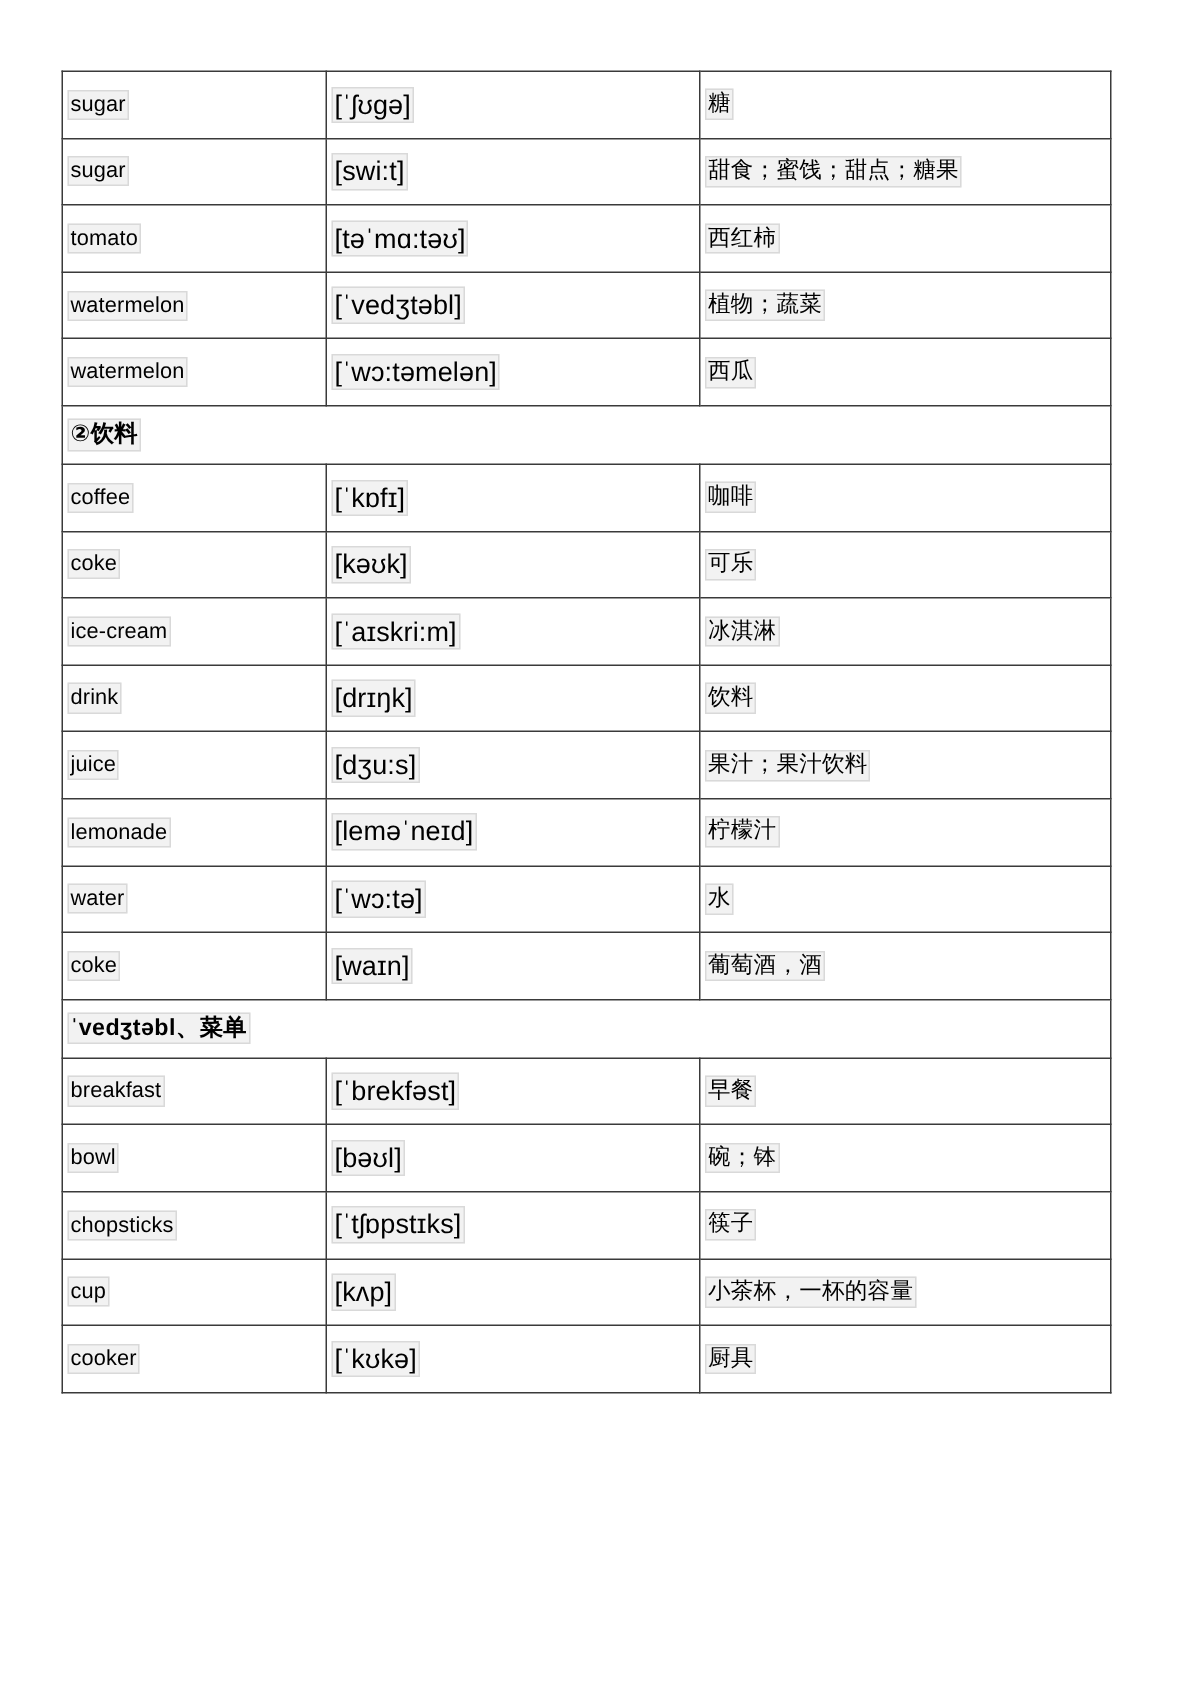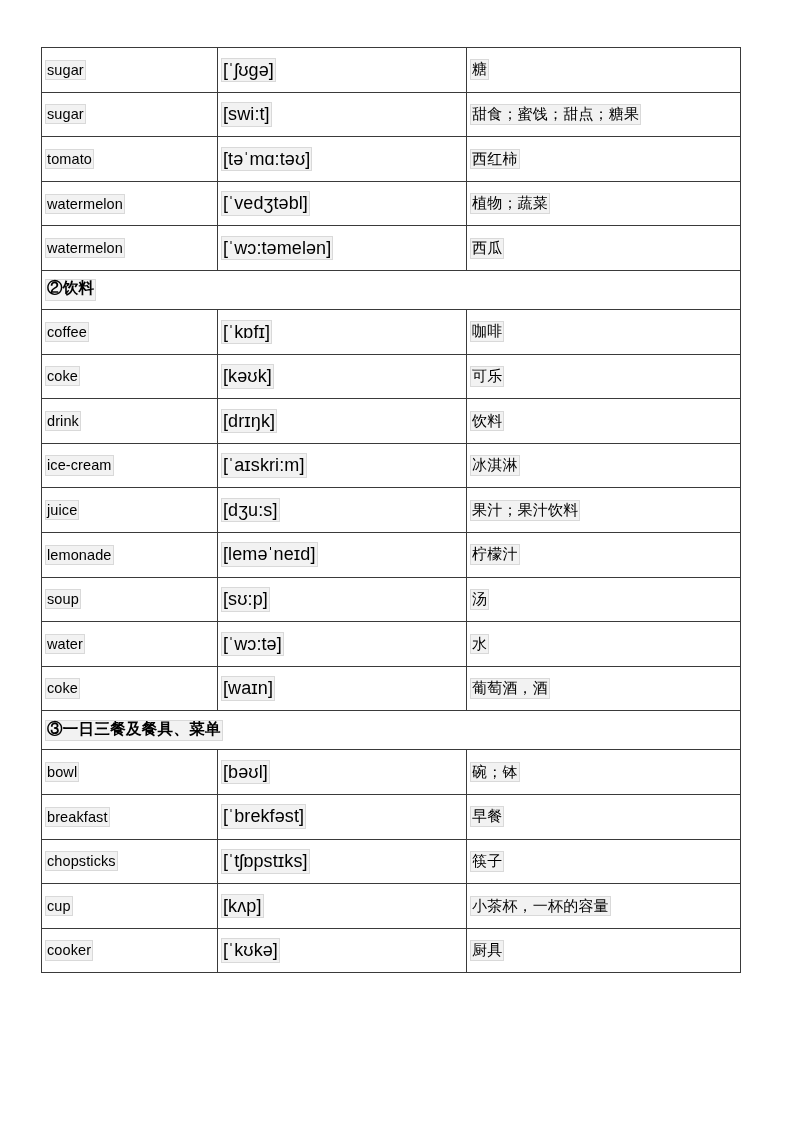--- a/index.html
+++ b/index.html
@@ -67,21 +67,20 @@
     letter-spacing: 0.1px;
   }
 
   .def .hl {
     font-size: 15px;
     letter-spacing: 0.2px;
   }
 
   tr.section-row td {
     height: 38px;
-    font-family: Liberation Mono, monospace;
   }
 
   .section-title .hl {
     font-weight: bold;
     font-size: 15.5px;
     letter-spacing: 0.3px;
   }
 
   
   .hl:empty {
@@ -134,70 +133,65 @@
         <td class="word"><span class="hl">coffee</span></td>
         <td class="ipa"><span class="hl">[ˈkɒfɪ]</span></td>
         <td class="def"><span class="hl">咖啡</span></td>
       </tr>
       <tr>
         <td class="word"><span class="hl">coke</span></td>
         <td class="ipa"><span class="hl">[kəʊk]</span></td>
         <td class="def"><span class="hl">可乐</span></td>
       </tr>
       <tr>
+        <td class="word"><span class="hl">ice-cream</span></td>
+        <td class="ipa"><span class="hl">[ˈaɪskri:m]</span></td>
+        <td class="def"><span class="hl">冰淇淋</span></td>
+      </tr>
+      <tr>
         <td class="word"><span class="hl">drink</span></td>
         <td class="ipa"><span class="hl">[drɪŋk]</span></td>
         <td class="def"><span class="hl">饮料</span></td>
       </tr>
       <tr>
-        <td class="word"><span class="hl">ice-cream</span></td>
-        <td class="ipa"><span class="hl">[ˈaɪskri:m]</span></td>
-        <td class="def"><span class="hl">冰淇淋</span></td>
-      </tr>
-      <tr>
         <td class="word"><span class="hl">juice</span></td>
         <td class="ipa"><span class="hl">[dʒu:s]</span></td>
         <td class="def"><span class="hl">果汁；果汁饮料</span></td>
       </tr>
       <tr>
         <td class="word"><span class="hl">lemonade</span></td>
         <td class="ipa"><span class="hl">[leməˈneɪd]</span></td>
         <td class="def"><span class="hl">柠檬汁</span></td>
       </tr>
       <tr>
-        <td class="word"><span class="hl">soup</span></td>
-        <td class="ipa"><span class="hl">[sʊ:p]</span></td>
-        <td class="def"><span class="hl">汤</span></td>
-      </tr>
-      <tr>
         <td class="word"><span class="hl">water</span></td>
         <td class="ipa"><span class="hl">[ˈwɔ:tə]</span></td>
         <td class="def"><span class="hl">水</span></td>
       </tr>
       <tr>
         <td class="word"><span class="hl">coke</span></td>
         <td class="ipa"><span class="hl">[waɪn]</span></td>
         <td class="def"><span class="hl">葡萄酒，酒</span></td>
       </tr>
 
       <tr class="section-row">
-        <td class="section-title" colspan="3"><span class="hl">③一日三餐及餐具、菜单</span></td>
-      </tr>
-
+        <td class="section-title" colspan="3"><span class="hl">ˈvedʒtəbl、菜单</span></td>
+      </tr>
+
+      <tr>
+        <td class="word"><span class="hl">breakfast</span></td>
+        <td class="ipa"><span class="hl">[ˈbrekfəst]</span></td>
+        <td class="def"><span class="hl">早餐</span></td>
+      </tr>
       <tr>
         <td class="word"><span class="hl">bowl</span></td>
         <td class="ipa"><span class="hl">[bəʊl]</span></td>
         <td class="def"><span class="hl">碗；钵</span></td>
       </tr>
       <tr>
-        <td class="word"><span class="hl">breakfast</span></td>
-        <td class="ipa"><span class="hl">[ˈbrekfəst]</span></td>
-        <td class="def"><span class="hl">早餐</span></td>
-      </tr>
-      <tr>
         <td class="word"><span class="hl">chopsticks</span></td>
         <td class="ipa"><span class="hl">[ˈtʃɒpstɪks]</span></td>
         <td class="def"><span class="hl">筷子</span></td>
       </tr>
       <tr>
         <td class="word"><span class="hl">cup</span></td>
         <td class="ipa"><span class="hl">[kʌp]</span></td>
         <td class="def"><span class="hl">小茶杯，一杯的容量</span></td>
       </tr>
       <tr>

